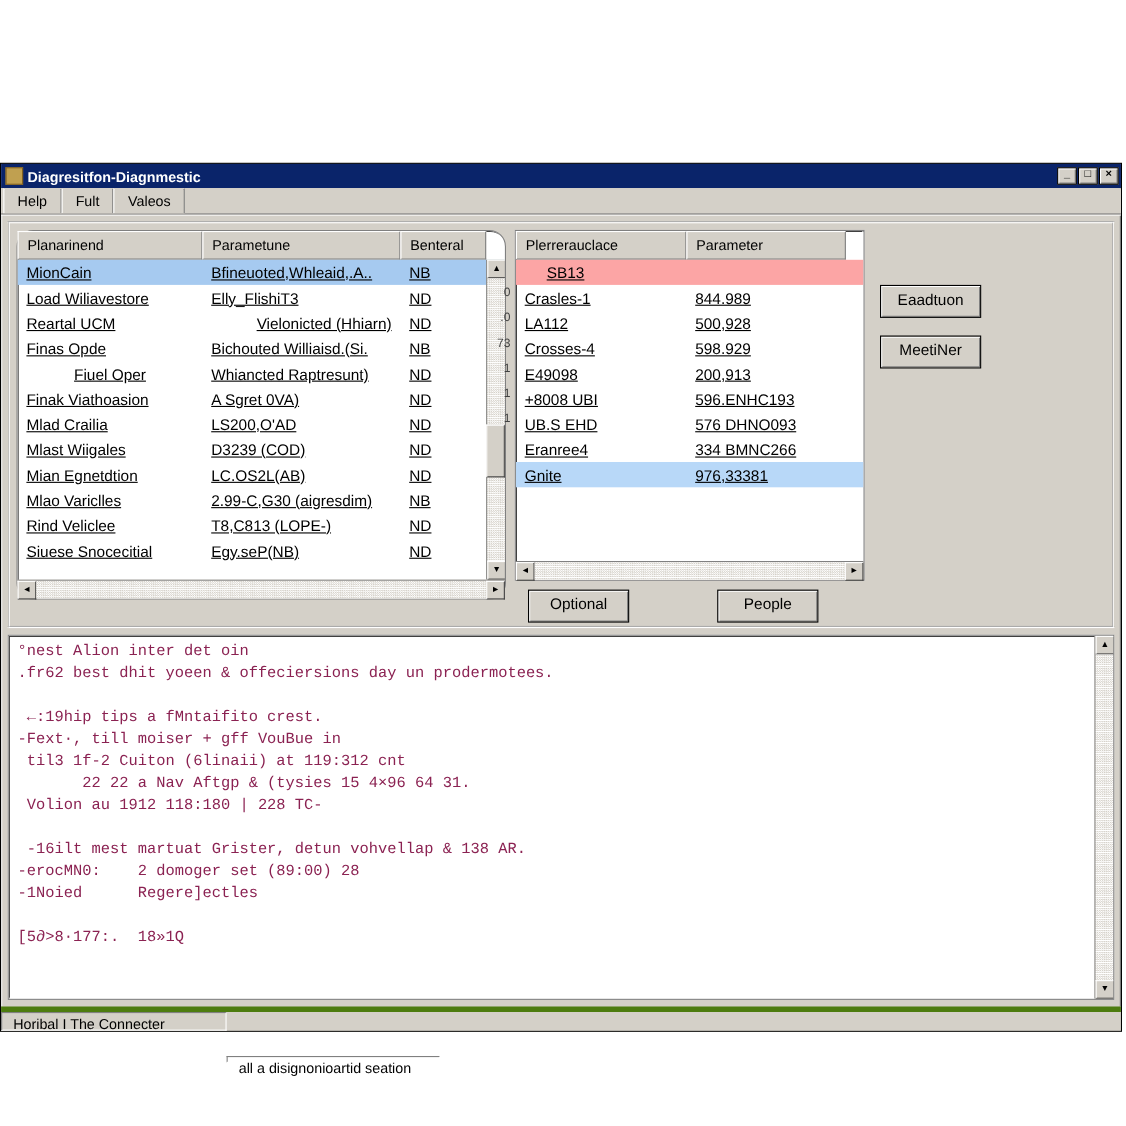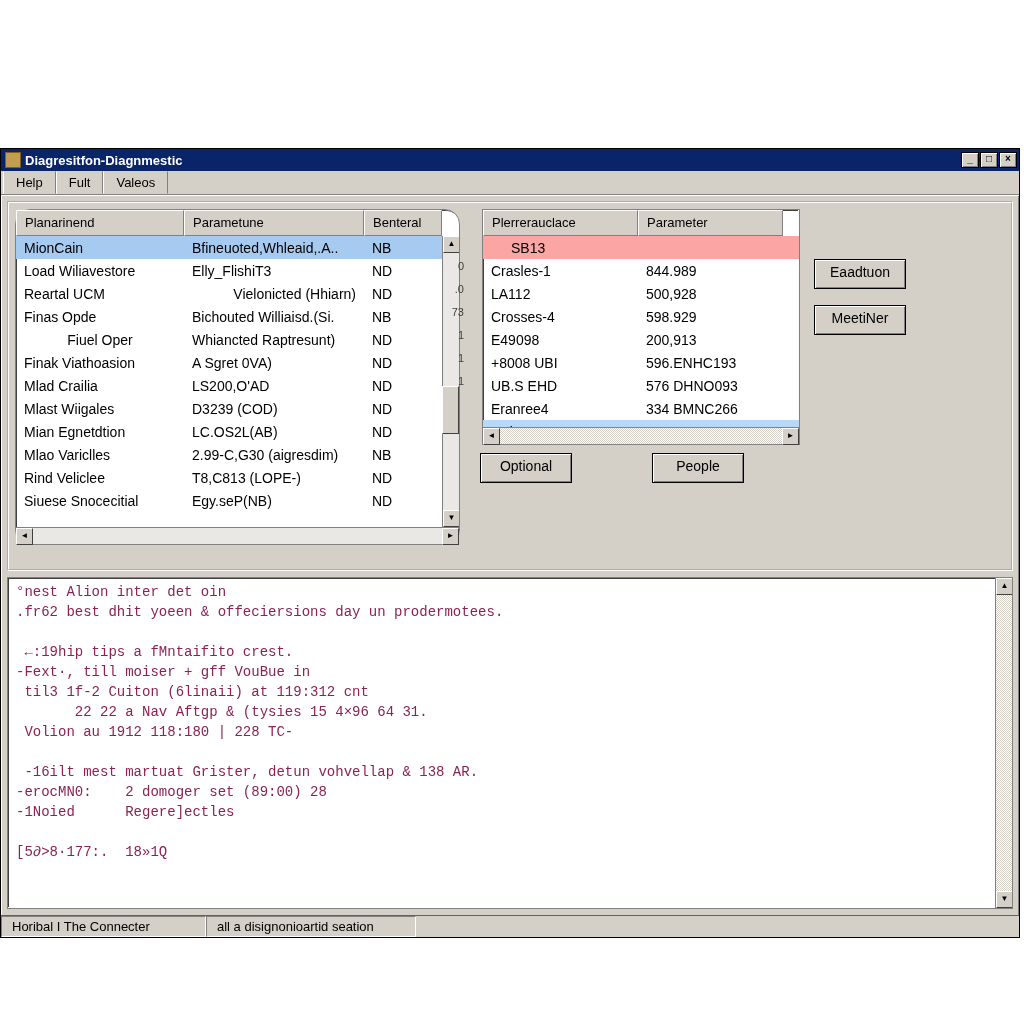--- a/index.html
+++ b/index.html
@@ -98,39 +98,40 @@
     gap: 8px;
   }
   .table-wrap {
     display: flex;
     flex-direction: column;
     border: 1px solid #808080;
     background: #fff;
     box-shadow: inset -1px -1px 0 #fff, inset 1px 1px 0 #404040;
   }
   .left-table { width: 445px; height: 336px; border-radius: 15px; }
-  .right-table { width: 318px; height: 236px; margin-top:0;margin-left:14px; }
+  .right-table { width: 318px; height: 319px; margin-top:0; }
   .thead {
     display: flex;
     height: 26px;
     flex-shrink: 0;
   }
   .th {
     background: #d4d0c8;
     border: 1px solid;
     border-color: #fff #808080 #808080 #fff;
     padding: 4px 8px;
     font-size: 13px;
     overflow: hidden;
     white-space: nowrap;
   }
   .tbody {
     flex: 1;
     overflow: hidden;
     position: relative;
+    text-decoration: underline;
   }
   .row {
     display: flex;
     height: 23px;
     align-items: center;
     white-space: nowrap;
   }
   .row.selected { background: #a6caf0; }
   .row.highlight { background: #b8d8f8; }
   .cell {
@@ -230,31 +231,31 @@
     right: 0; top: 0; height: 100%; width: 17px;
     background: #d4d0c8;
     display: flex; flex-direction: column;
     border-left: 1px solid #808080;
   }
   .statusbar {
     height: 22px;
     background: #d4d0c8;
     display: flex;
     align-items: stretch;
-    border-top: 1px solid #4d7c0f;
+    border-top: 5px solid #4d7c0f;
   }
   .status-cell {
     border: 1px solid;
     border-color: #808080 #fff #fff #808080;
     padding: 2px 10px;
     font-size: 13px;
     margin-right: 0;
   }
   .status-cell.first { width: 205px; }
-  .status-cell.second { width: 210px; }
+  .status-cell.second { width: 194px; margin-top: 40px; }
 </style>
 </head>
 <body>
 
 <div class="desktop">
   <div class="window">
 
     <div class="titlebar">
       <div class="titlebar-icon"></div>
       <div class="titlebar-text">Diagresitfon-Diagnmestic</div>

